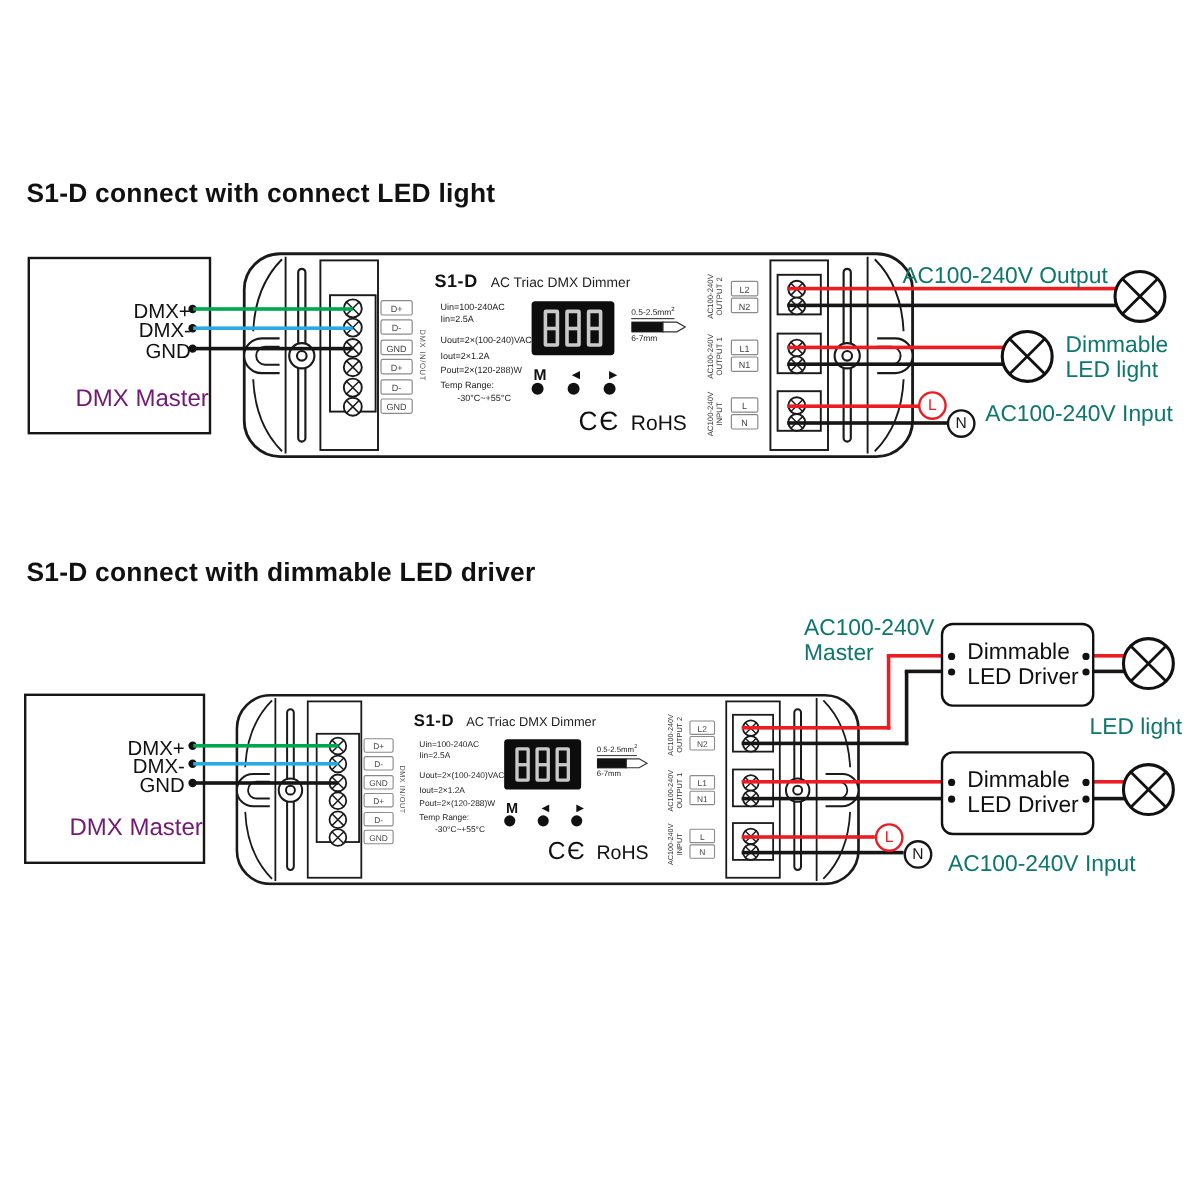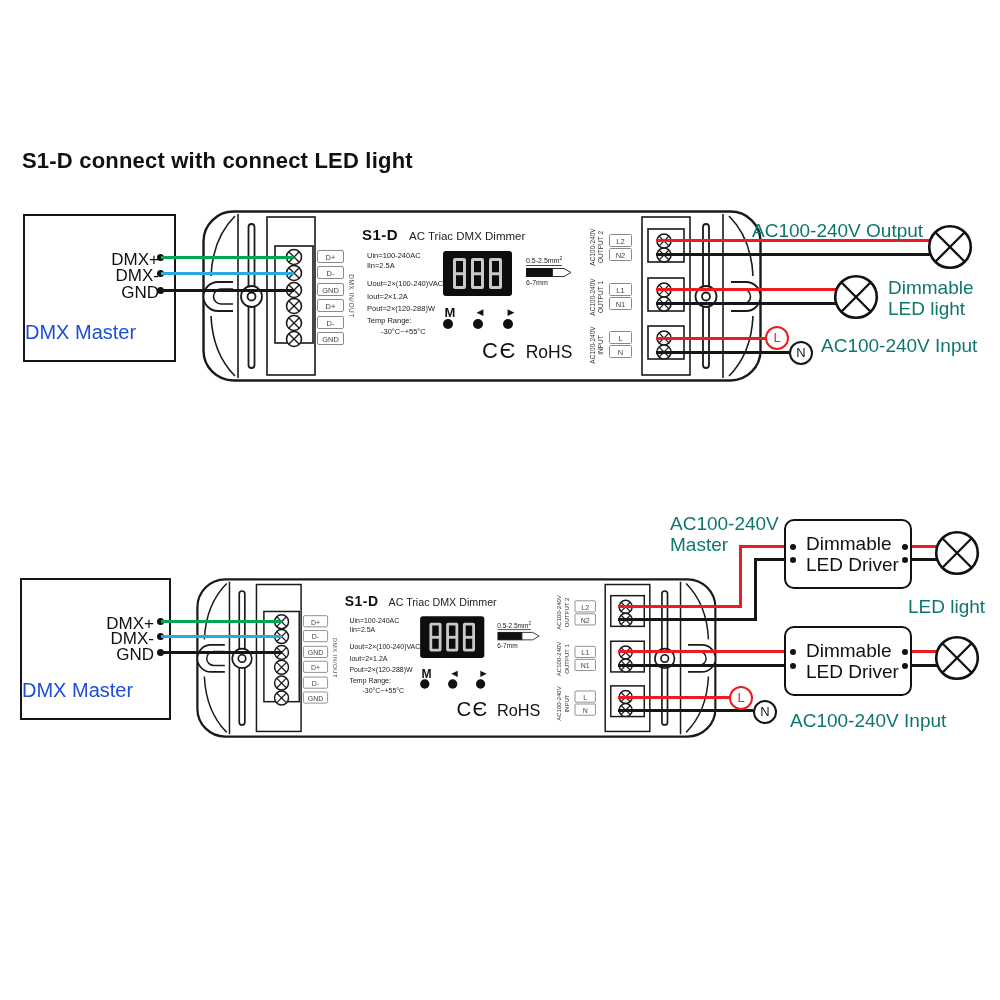--- a/index.html
+++ b/index.html
@@ -9,21 +9,21 @@
   .canvas{position:relative;width:1000px;height:1000px;background:#fff;overflow:hidden;
           font-family:"Liberation Sans", sans-serif;color:var(--ink);}
   .title{position:absolute;left:22px;font-size:22px;font-weight:600;letter-spacing:0.2px;color:#111;}
   #t1{top:148px;} #t2{top:464px;}
 
   
   .master{position:absolute;border:2.2px solid var(--blk);background:#fff;}
   #m1{left:23px;top:214px;width:149px;height:144px;}
   #m2{left:20px;top:578px;width:147px;height:138px;}
   .sig{position:absolute;right:15px;width:100px;text-align:right;font-size:17px;line-height:19px;color:#111;}
-  .master-name{position:absolute;left:0;right:0;text-align:left;font-size:20px;line-height:22px;color:#1d4ed8;}
+  .master-name{position:absolute;left:0;right:0;text-align:right;font-size:20px;line-height:22px;color:#701a75;}
 
   
   .device{position:absolute;width:560px;height:172px;}
   #device1{left:202px;top:210px;}
   #device2{left:196px;top:578px;transform:scale(0.93);transform-origin:top left;}
   .art{position:absolute;left:0;top:0;width:560px;height:172px;}
   .art .body{fill:#fff;stroke:var(--ink);stroke-width:2.4;}
   .art .ln{fill:none;stroke:var(--ink);stroke-width:1.6;}
   .art .lnw{fill:#fff;stroke:var(--ink);stroke-width:1.8;}
   .art .term circle{fill:#fff;stroke:var(--ink);stroke-width:1.6;}
@@ -269,20 +269,21 @@
   <div class="badge l" style="left:765px;top:326px">L</div>
   <div class="badge n" style="left:789px;top:341px">N</div>
 
   <div class="biglabel" style="left:752px;top:220px">AC100-240V Output</div>
   <div class="biglabel" style="left:888px;top:277px">
     <div>Dimmable</div>
     <div>LED light</div>
   </div>
   <div class="biglabel" style="left:821px;top:335px">AC100-240V Input</div>
 
+  <div class="title" id="t2">S1-D connect with dimmable LED driver</div>
 
   <div class="master" id="m2">
     <div class="sig" style="top:34px">DMX+</div>
     <div class="sig" style="top:49px">DMX-</div>
     <div class="sig" style="top:65px">GND</div>
     <div class="master-name" style="top:99px">DMX Master</div>
   </div>
 
   <div class="device" id="device2">
     <svg class="art" viewBox="0 0 560 172">

